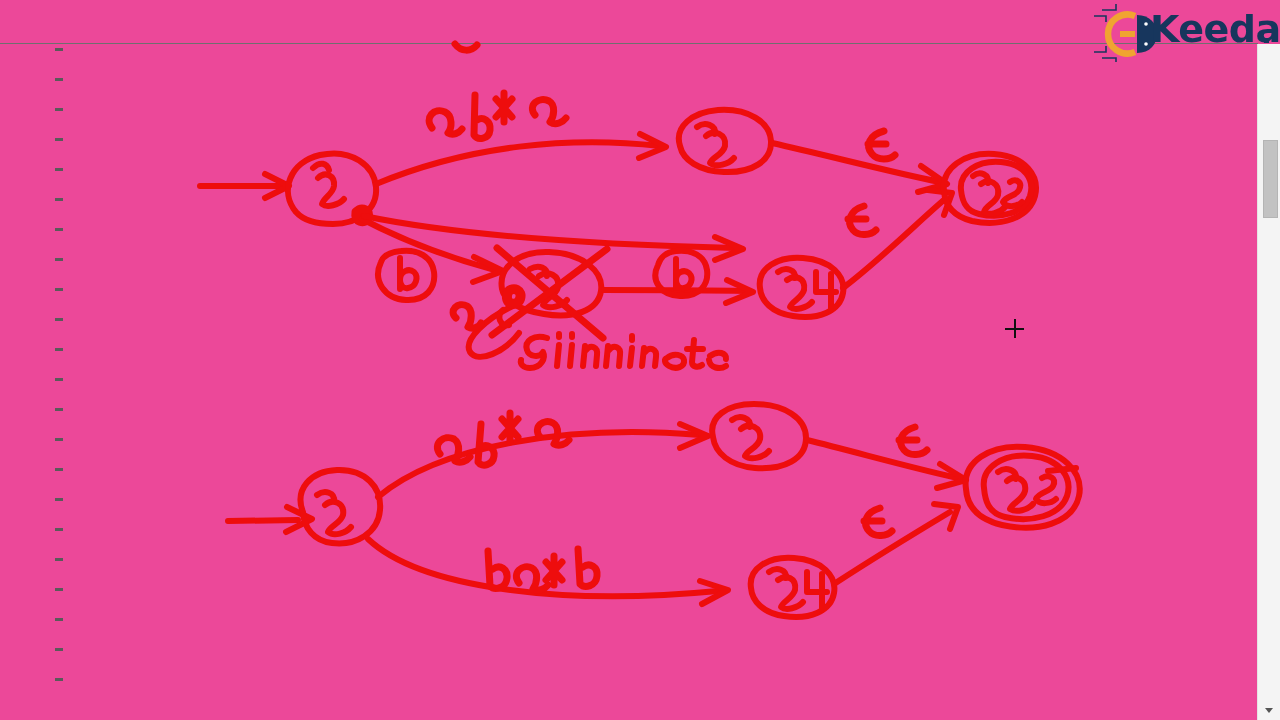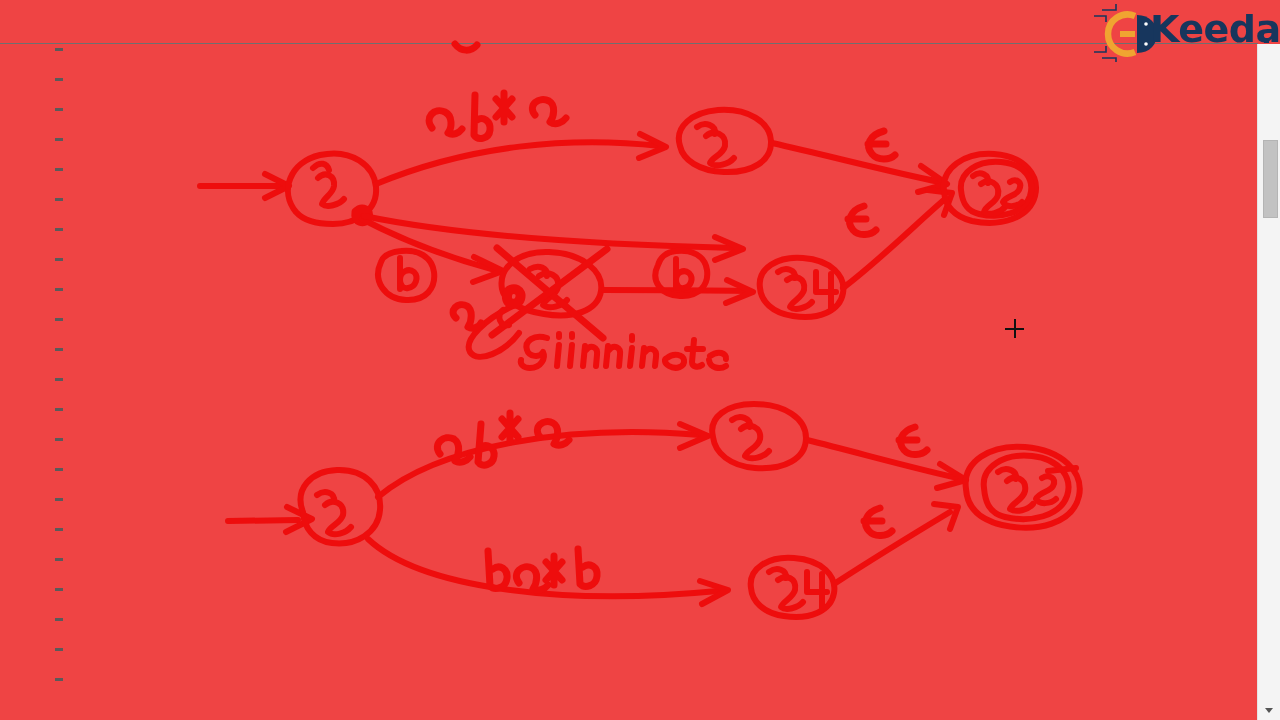--- a/index.html
+++ b/index.html
@@ -6,21 +6,21 @@
   html, body {
     margin: 0;
     padding: 0;
     background: #ffffff;
     font-family: "Liberation Sans", sans-serif;
   }
   #page {
     position: relative;
     width: 1280px;
     height: 720px;
-    background: #ef4444;
+    background: #ec4899;
     overflow: hidden;
   }
   
   .top-rule {
     position: absolute;
     left: 0;
     top: 43px;
     width: 1258px;
     height: 0;
     border-top: 1px solid #6f6f6f;

